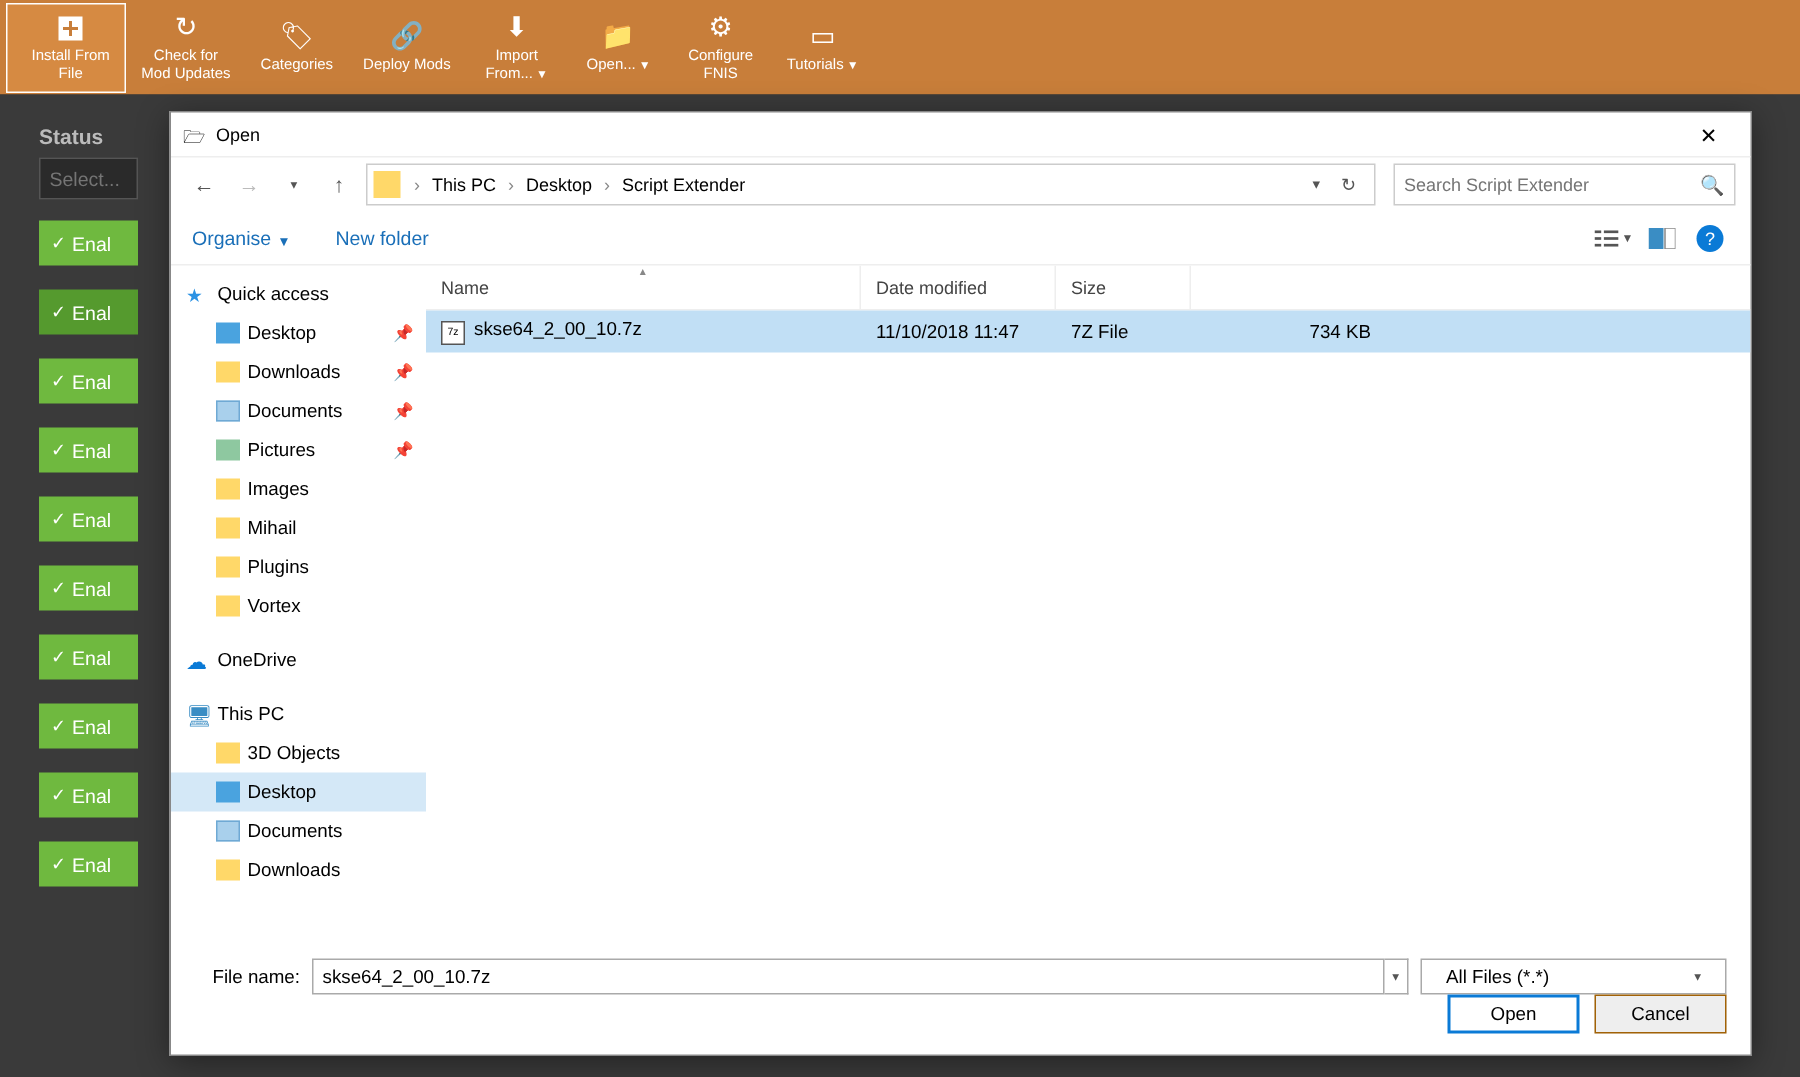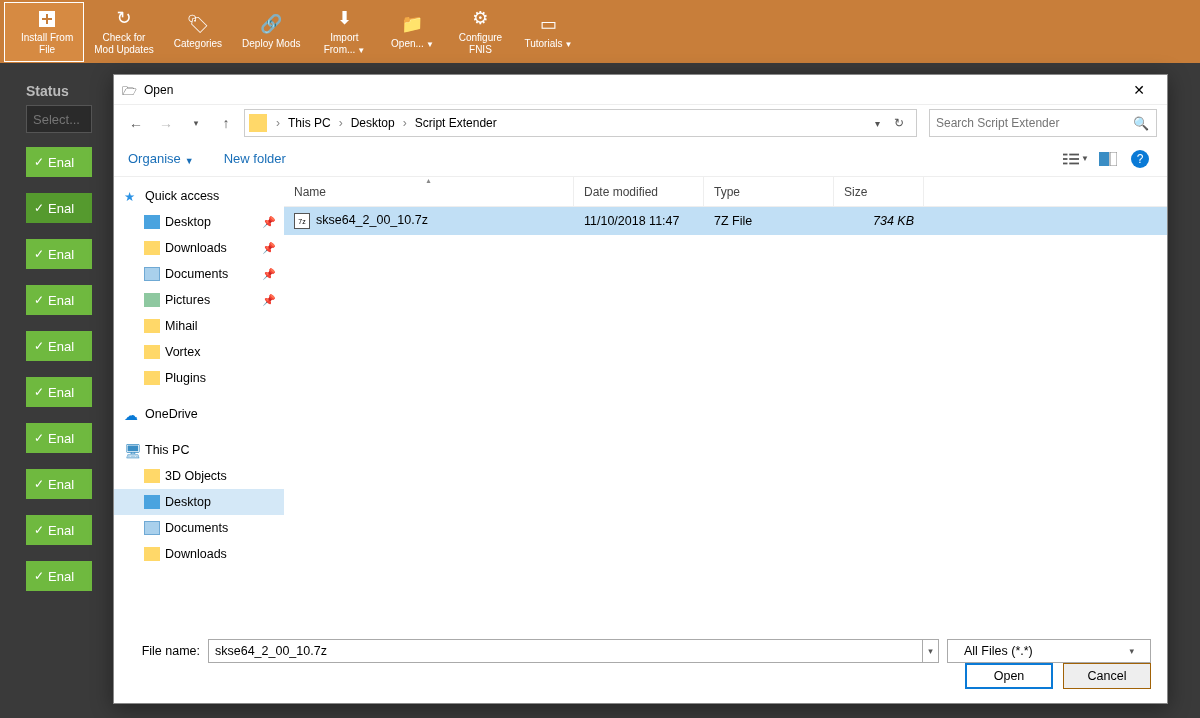--- a/index.html
+++ b/index.html
@@ -73,21 +73,21 @@
 .col-name { width: 290px; }
 .col-date { width: 130px; }
 .col-type { width: 130px; }
 .col-size { width: 90px; }
 .sort-caret { position: absolute; left: 50%; top: -1px; transform: translateX(-50%); font-size: 8px; color: #888; }
 
 .fg-row { height: 28px; display: flex; align-items: center; font-size: 12.5px; cursor: pointer; }
 .fg-row.selected { background: #c1dff5; }
 .fg-row > div { padding: 0 10px; }
 .file-icon { width: 16px; height: 16px; border: 1px solid #555; display: inline-flex; align-items: center; justify-content: center; font-size: 7px; margin-right: 6px; background: #fff; }
-.fg-row .col-size { text-align: center; justify-content: flex-end; display: flex; font-style: italic; }
+.fg-row .col-size { text-align: center; justify-content: flex-end; display: flex; }
 
 .dlg-footer { padding: 10px 16px 14px 16px; }
 .fname-row { display: flex; align-items: center; gap: 8px; }
 .fname-label { font-size: 12.5px; width: 70px; text-align: right; }
 .fname-input { flex: 1; height: 24px; border: 1px solid #aaa; padding: 0 6px; font-size: 12.5px; }
 .fname-dd { width: 16px; height: 24px; border: 1px solid #aaa; border-left: none; display: flex; align-items: center; justify-content: center; font-size: 9px; color: #555; cursor: pointer; margin-left: -8px; }
 .filter-select { width: 204px; height: 24px; border: 1px solid #aaa; padding: 0 16px; font-size: 12.5px; display: flex; align-items: center; cursor: pointer; }
 .filter-select span:last-child { margin-left: auto; font-size: 9px; color: #555; }
 .fbtn-row { display: flex; justify-content: flex-end; gap: 10px; }
 .fbtn { width: 88px; height: 26px; border: 1px solid #a16207; background: #eee; font-size: 12.5px; cursor: pointer; }
@@ -285,29 +285,33 @@
           <span>Documents</span>
           <span class="pin">📌</span>
         </div>
       <div class="tree-item child">
           <span class="ticon pic"></span>
           <span>Pictures</span>
           <span class="pin">📌</span>
         </div>
       <div class="tree-item child">
           <span class="ticon folder"></span>
+          <span>Images</span>
+        </div>
+      <div class="tree-item child">
+          <span class="ticon folder"></span>
           <span>Mihail</span>
         </div>
       <div class="tree-item child">
           <span class="ticon folder"></span>
+          <span>Plugins</span>
+        </div>
+      <div class="tree-item child">
+          <span class="ticon folder"></span>
           <span>Vortex</span>
-        </div>
-      <div class="tree-item child">
-          <span class="ticon folder"></span>
-          <span>Plugins</span>
         </div>
       <div style="height:10px"></div>
       <div class="tree-item">
           <span class="ticon cloud">☁</span>
           <span>OneDrive</span>
         </div>
       <div style="height:10px"></div>
       <div class="tree-item">
           <span class="ticon pc">🖥</span>
           <span>This PC</span>
@@ -330,21 +334,20 @@
         </div>
     </div>
 
     <div class="filegrid">
       <div class="fg-header">
         <div class="col-name">
             <span>Name</span>
             <span class="sort-caret">▴</span>
           </div>
         <div class="col-date">Date modified</div>
-        <div class="col-type">Type</div>
         <div class="col-size">Size</div>
       </div>
       <div class="fg-row selected">
         <div class="col-name"><span class="file-icon">7z</span><span>skse64_2_00_10.7z</span></div>
         <div class="col-date">11/10/2018 11:47</div>
         <div class="col-type">7Z File</div>
         <div class="col-size">734 KB</div>
       </div>
     </div>
   </div>

